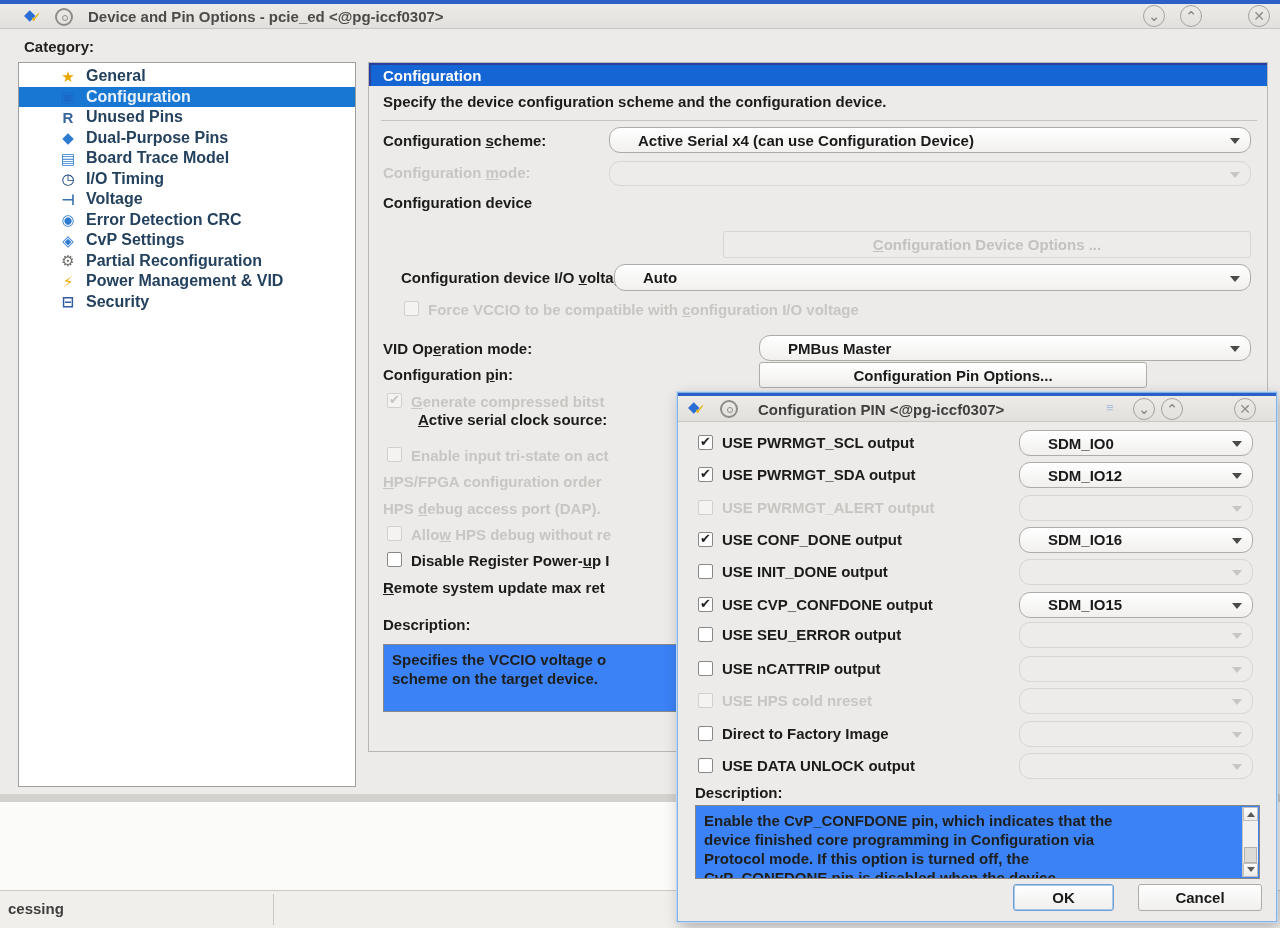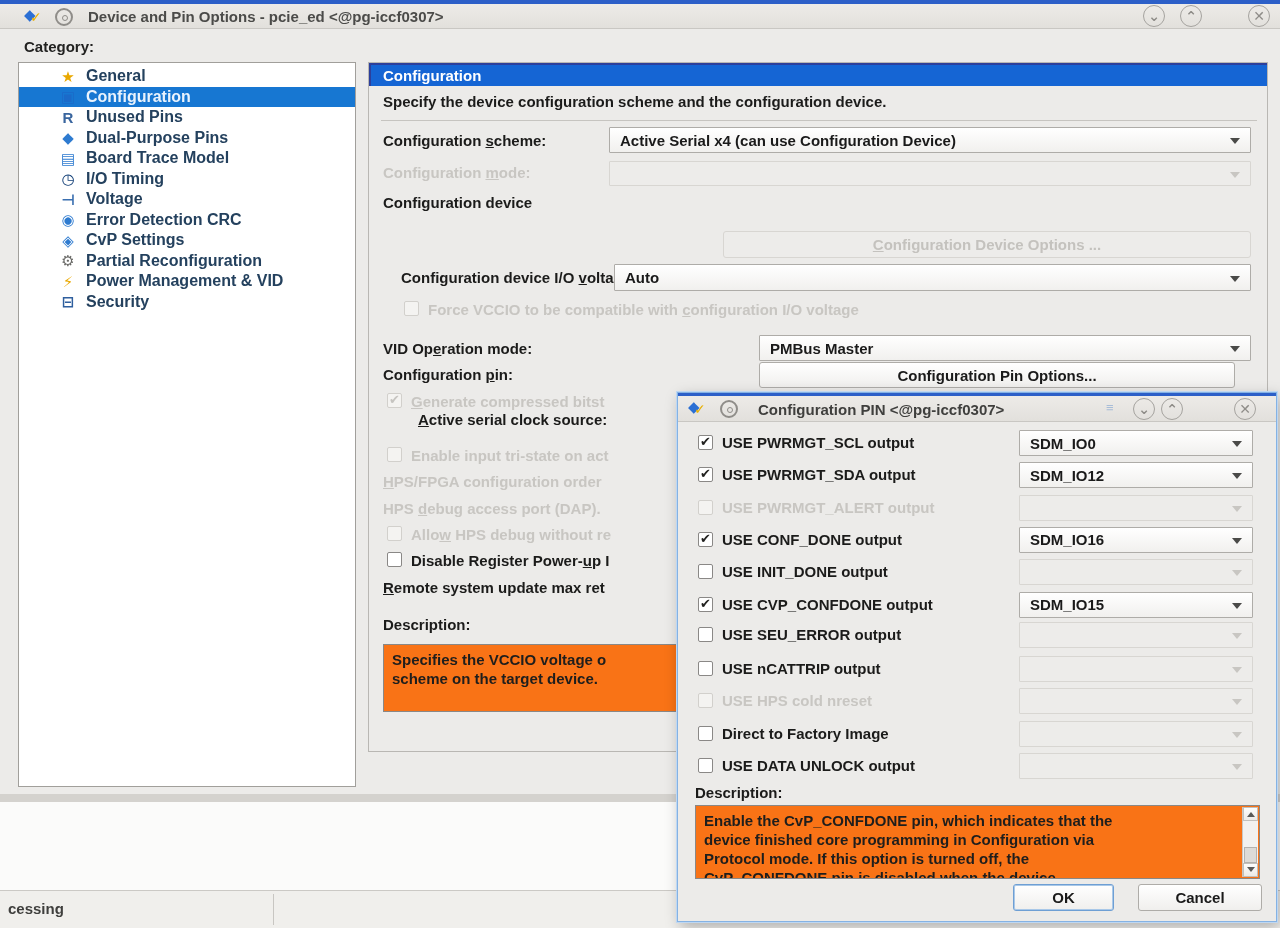--- a/index.html
+++ b/index.html
@@ -41,39 +41,39 @@
   
   .main-panel { position:absolute; left:368px; top:62px; width:900px; height:690px;
                 background:#ecebe9; border:1px solid #b9b7b3; }
   .blue-header { position:absolute; left:0; top:0; width:898px; height:23px; background:#1565d4;
                  border-top:2px solid #2c3f9c; border-left:2px solid #2c3f9c;
                  color:#ffffff; font-size:15px; font-weight:700; padding:2px 0 0 12px; }
   .subtitle { position:absolute; left:14px; top:30px; font-size:15px; font-weight:600; color:#1b1b1a; }
   .hline { position:absolute; left:12px; top:57px; width:876px; border-top:1px solid #c6c4c0; }
 
   .combo { position:absolute; background:linear-gradient(180deg,#ffffff,#f1f0ee);
-           border:1px solid #aeaca8; border-radius:1px; display:flex; align-items:center;
-           padding:0 28px 0 10px; font-size:15px; font-weight:600; color:#1a1a1a; }
+           border:1px solid #aeaca8; border-radius:11px; display:flex; align-items:center;
+           padding:0 28px 0 28px; font-size:15px; font-weight:600; color:#1a1a1a; }
   .combo .arrow { position:absolute; right:10px; top:50%; margin-top:-2px; width:0; height:0;
                   border:5px solid transparent; border-top:6px solid #4a4a48; }
   .combo.dis { background:#edecea; border-color:#d8d6d2; color:#c4c2be; }
   .combo.dis .arrow { border-top-color:#c8c6c2; }
 
   .btn { position:absolute; background:linear-gradient(180deg,#ffffff,#f0efed);
          border:1px solid #aeaca8; border-radius:3px; display:flex; align-items:center;
          justify-content:center; font-size:15px; font-weight:600; color:#1a1a1a; }
   .btn.dis { background:#edecea; border-color:#d8d6d2; color:#c4c2be; }
   .btn.focused { border-color:#6e9fd4; box-shadow:0 0 0 1px #a9c8e8 inset; }
 
   .cbx { position:absolute; width:15px; height:15px; background:#ffffff; border:1px solid #8a8886; border-radius:2px; }
   .cbx.checked::after { content:"\2714"; position:absolute; left:1px; top:-2px; font-size:13px; color:#222220; }
   .cbx.dis { background:#f4f3f1; border-color:#d2d0cc; }
   .cbx.dis.checked::after { color:#c6c4c0; }
 
-  .descbox { position:absolute; background:#f97316; border:1px solid #8a8886; overflow:hidden; }
+  .descbox { position:absolute; background:#3b82f6; border:1px solid #8a8886; overflow:hidden; }
   .descbox .txt { padding:5px 8px; font-size:15px; font-weight:600; color:#1e1e1d;
                   line-height:19px; white-space:pre-line; }
 
   
   .pin-dialog { position:absolute; left:677px; top:392px; width:600px; height:530px;
                 background:#ecebe9; border:1px solid #84b2e4;
                 box-shadow:0 0 0 1px #bed7f2, 3px 5px 14px rgba(0,0,0,.28); }
   .pin-topstrip { position:absolute; left:0; top:0; width:100%; height:3px; background:#2c5fc8; }
   .pin-titlebar { position:absolute; left:0; top:3px; width:100%; height:26px;
                   background:linear-gradient(180deg,#edebe8,#e2e0dc); border-bottom:1px solid #c9c7c3; }
@@ -203,21 +203,21 @@
     <span class="cbx dis" style="left:35px; top:238px;"></span>
     <span class="lbl dis" style="position:absolute; left:59px; top:238px;">Force VCCIO to be compatible with <u>c</u>onfiguration I/O voltage</span>
 
     <span class="lbl" style="position:absolute; left:14px; top:277px;">VID Op<u>e</u>ration mode:</span>
     <div class="combo" style="left:390px; top:272px; width:492px; height:26px;">
       <span>PMBus Master</span>
       <span class="arrow"></span>
     </div>
 
     <span class="lbl" style="position:absolute; left:14px; top:303px;">Configuration <u>p</u>in:</span>
-    <div class="btn" style="left:390px; top:299px; width:476px; height:26px;">Configuration Pin Options...</div>
+    <div class="btn" style="left:390px; top:299px; width:388px; height:26px;">Configuration Pin Options...</div>
 
     <span class="cbx dis checked" style="left:18px; top:330px;"></span>
     <span class="lbl dis" style="position:absolute; left:42px; top:330px;"><u>G</u>enerate compressed bitst</span>
 
     <span class="lbl" style="position:absolute; left:14px; top:348px;margin-left:35px;"><u>A</u>ctive serial clock source:</span>
 
     <span class="cbx dis" style="left:18px; top:384px;"></span>
     <span class="lbl dis" style="position:absolute; left:42px; top:384px;">Enable input tri-state on act</span>
 
     <span class="lbl dis" style="position:absolute; left:14px; top:410px;"><u>H</u>PS/FPGA configuration order</span>

